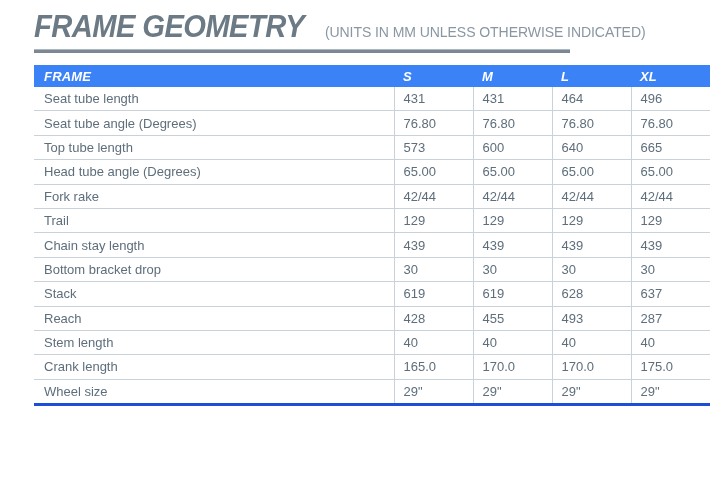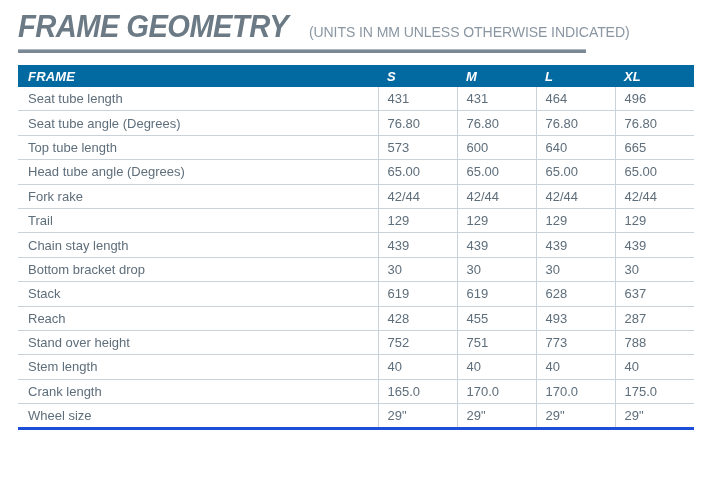--- a/index.html
+++ b/index.html
@@ -12,21 +12,21 @@
     height: 500px;
     font-family: "Liberation Sans", sans-serif;
     overflow: hidden;
   }
 
   .page {
     position: relative;
     width: 604px;
     height: 500px;
     box-sizing: border-box;
-    padding: 0 18px;
+    padding: 0 34px;
   }
 
   
   .title-block {
     padding-top: 10px;
     white-space: nowrap;
   }
   .title-main {
     display: inline-block;
     font-size: 31px;
@@ -65,21 +65,21 @@
     border-collapse: collapse;
     table-layout: fixed;
   }
   .geo-table th,
   .geo-table td {
     padding: 0;
     vertical-align: middle;
   }
 
   thead tr {
-    background: #0369a1;
+    background: #3b82f6;
   }
   thead th {
     height: 22px;
     color: #ffffff;
     font-size: 13px;
     font-weight: bold;
     font-style: italic;
     text-align: left;
     letter-spacing: 0.2px;
   }
@@ -198,27 +198,20 @@
           <td class="c-size">637</td>
         </tr>
         <tr>
           <td class="c-label">Reach</td>
           <td class="c-size">428</td>
           <td class="c-size">455</td>
           <td class="c-size">493</td>
           <td class="c-size">287</td>
         </tr>
         <tr>
-          <td class="c-label">Stand over height</td>
-          <td class="c-size">752</td>
-          <td class="c-size">751</td>
-          <td class="c-size">773</td>
-          <td class="c-size">788</td>
-        </tr>
-        <tr>
           <td class="c-label">Stem length</td>
           <td class="c-size">40</td>
           <td class="c-size">40</td>
           <td class="c-size">40</td>
           <td class="c-size">40</td>
         </tr>
         <tr>
           <td class="c-label">Crank length</td>
           <td class="c-size">165.0</td>
           <td class="c-size">170.0</td>

